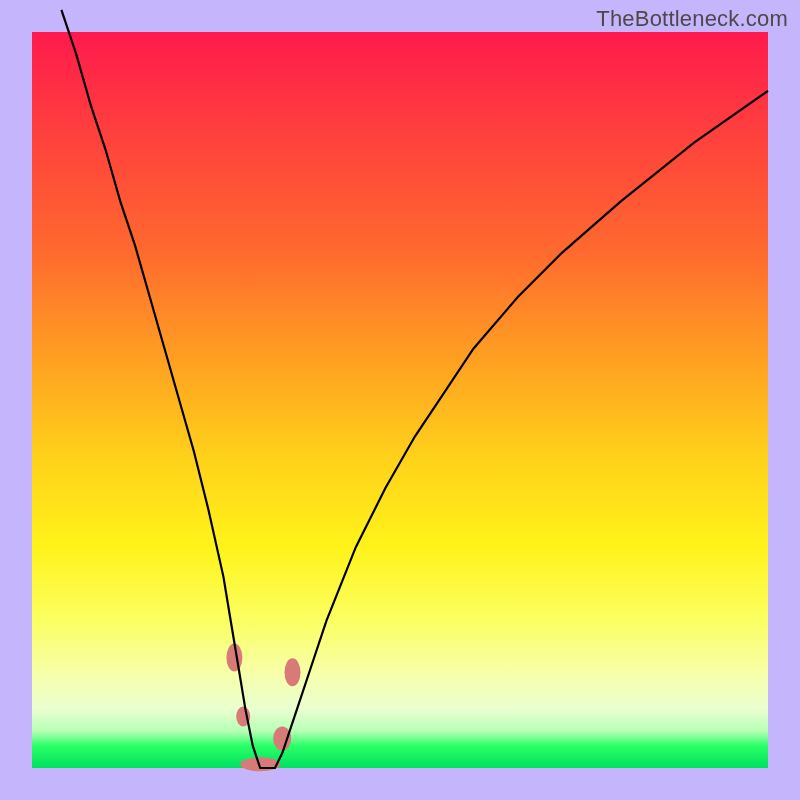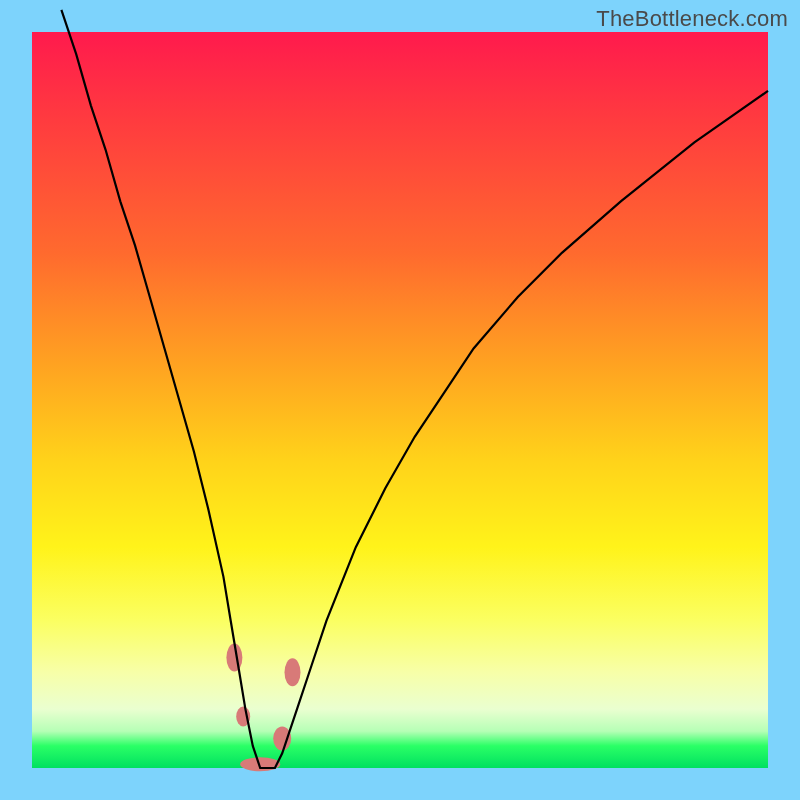--- a/index.html
+++ b/index.html
@@ -10,21 +10,21 @@
     background: #000;
     overflow: hidden;
     font-family: Arial, Helvetica, sans-serif;
   }
   .frame {
     position: absolute;
     left: 0;
     top: 0;
     width: 800px;
     height: 800px;
-    background: #7dd3fc;
+    background: #c4b5fd;
   }
   .plot {
     position: absolute;
     left: 32px;
     top: 32px;
     width: 736px;
     height: 736px;
     
     background: linear-gradient(to bottom,
       #ff1a4d 0%,

